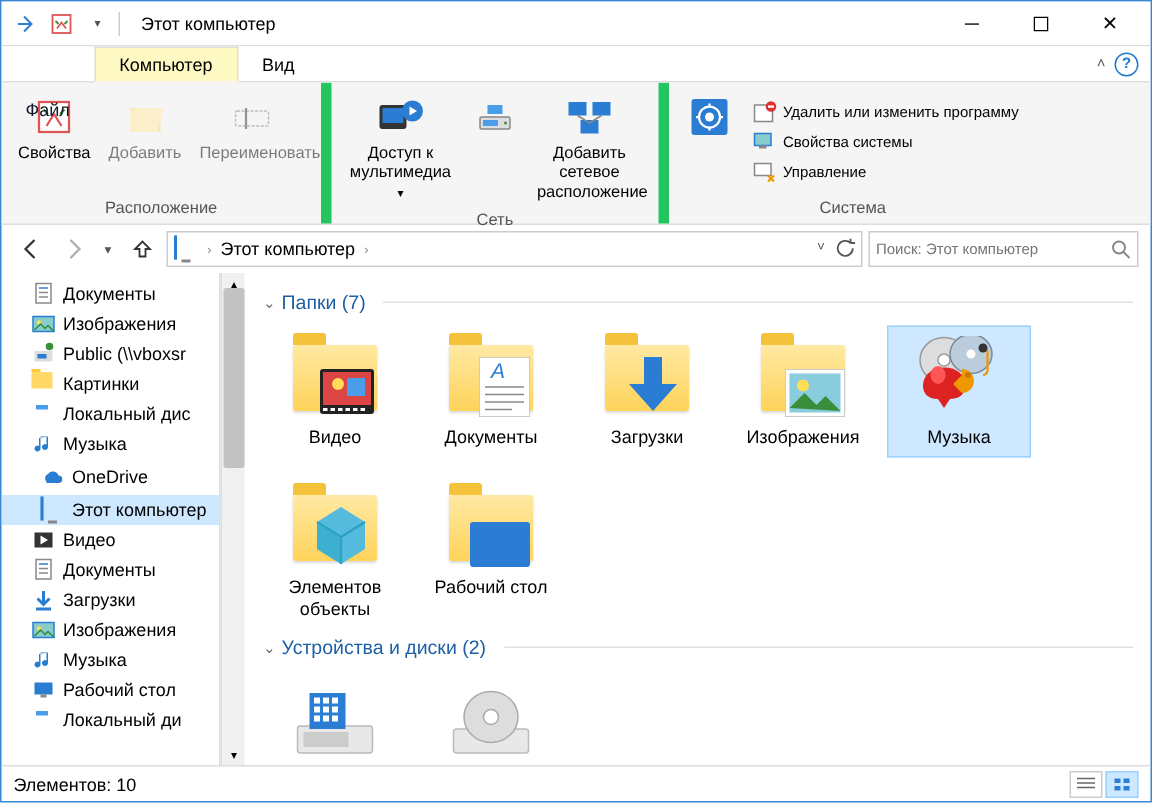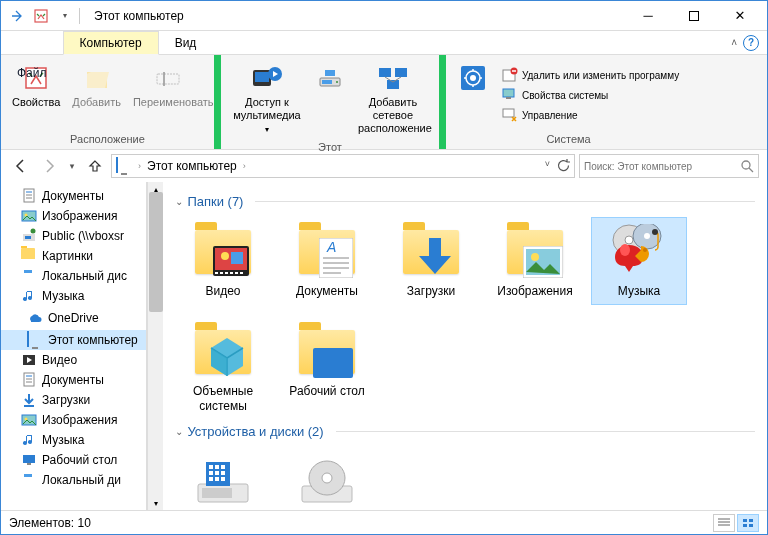--- a/index.html
+++ b/index.html
@@ -189,21 +189,21 @@
               <rect x="2" y="4" width="12" height="9" fill="#2a7dd2"></rect>
               <rect x="18" y="4" width="12" height="9" fill="#2a7dd2"></rect>
               <rect x="10" y="16" width="12" height="9" fill="#2a7dd2"></rect>
               <line x1="8" y1="13" x2="16" y2="18" stroke="#888"></line>
               <line x1="24" y1="13" x2="16" y2="18" stroke="#888"></line>
             </svg>
           </div>
         <div class="rlabel">Добавить сетевое расположение</div>
       </div>
     </div>
-    <div class="rgroup-label">Этот</div>
+    <div class="rgroup-label">Сеть</div>
   </div>
   <div class="rgroup" style="border-right:none">
     <div class="rgroup-items">
       <div class="rbtn">
         <div class="ricon">
             <svg width="28" height="28" viewBox="0 0 28 28">
               <rect x="2" y="2" width="24" height="24" rx="2" fill="#2a7dd2"></rect>
               <circle cx="14" cy="14" r="7" fill="none" stroke="#fff" stroke-width="1.5"></circle>
               <circle cx="14" cy="14" r="3" fill="#fff"></circle>
               <g stroke="#fff" stroke-width="1.5">
@@ -496,21 +496,21 @@
         </div>
         <div class="item">
           <div class="item-icon">
             <div class="folder-lg"></div>
             <svg width="48" height="48" style="position:absolute;bottom:0;right:4px" viewBox="0 0 48 48">
               <path d="M8 16L24 6l16 10v18L24 44 8 34z" fill="#5bd"></path>
               <path d="M8 16l16 10 16-10M24 26v18" stroke="#2a9dc2" stroke-width="1.5" fill="none"></path>
               <path d="M8 16l16 10v18L8 34z" fill="#3ac" opacity=".7"></path>
             </svg>
           </div>
-          <div class="item-label">Объемные системы</div>
+          <div class="item-label">Элементов объекты</div>
         </div>
         <div class="item">
           <div class="item-icon">
             <div class="folder-lg"></div>
             <svg width="40" height="30" style="position:absolute;bottom:2px;right:6px" viewBox="0 0 40 30">
               <rect width="40" height="30" rx="2" fill="#2a7dd2"></rect>
             </svg>
           </div>
           <div class="item-label">Рабочий стол</div>
         </div>

